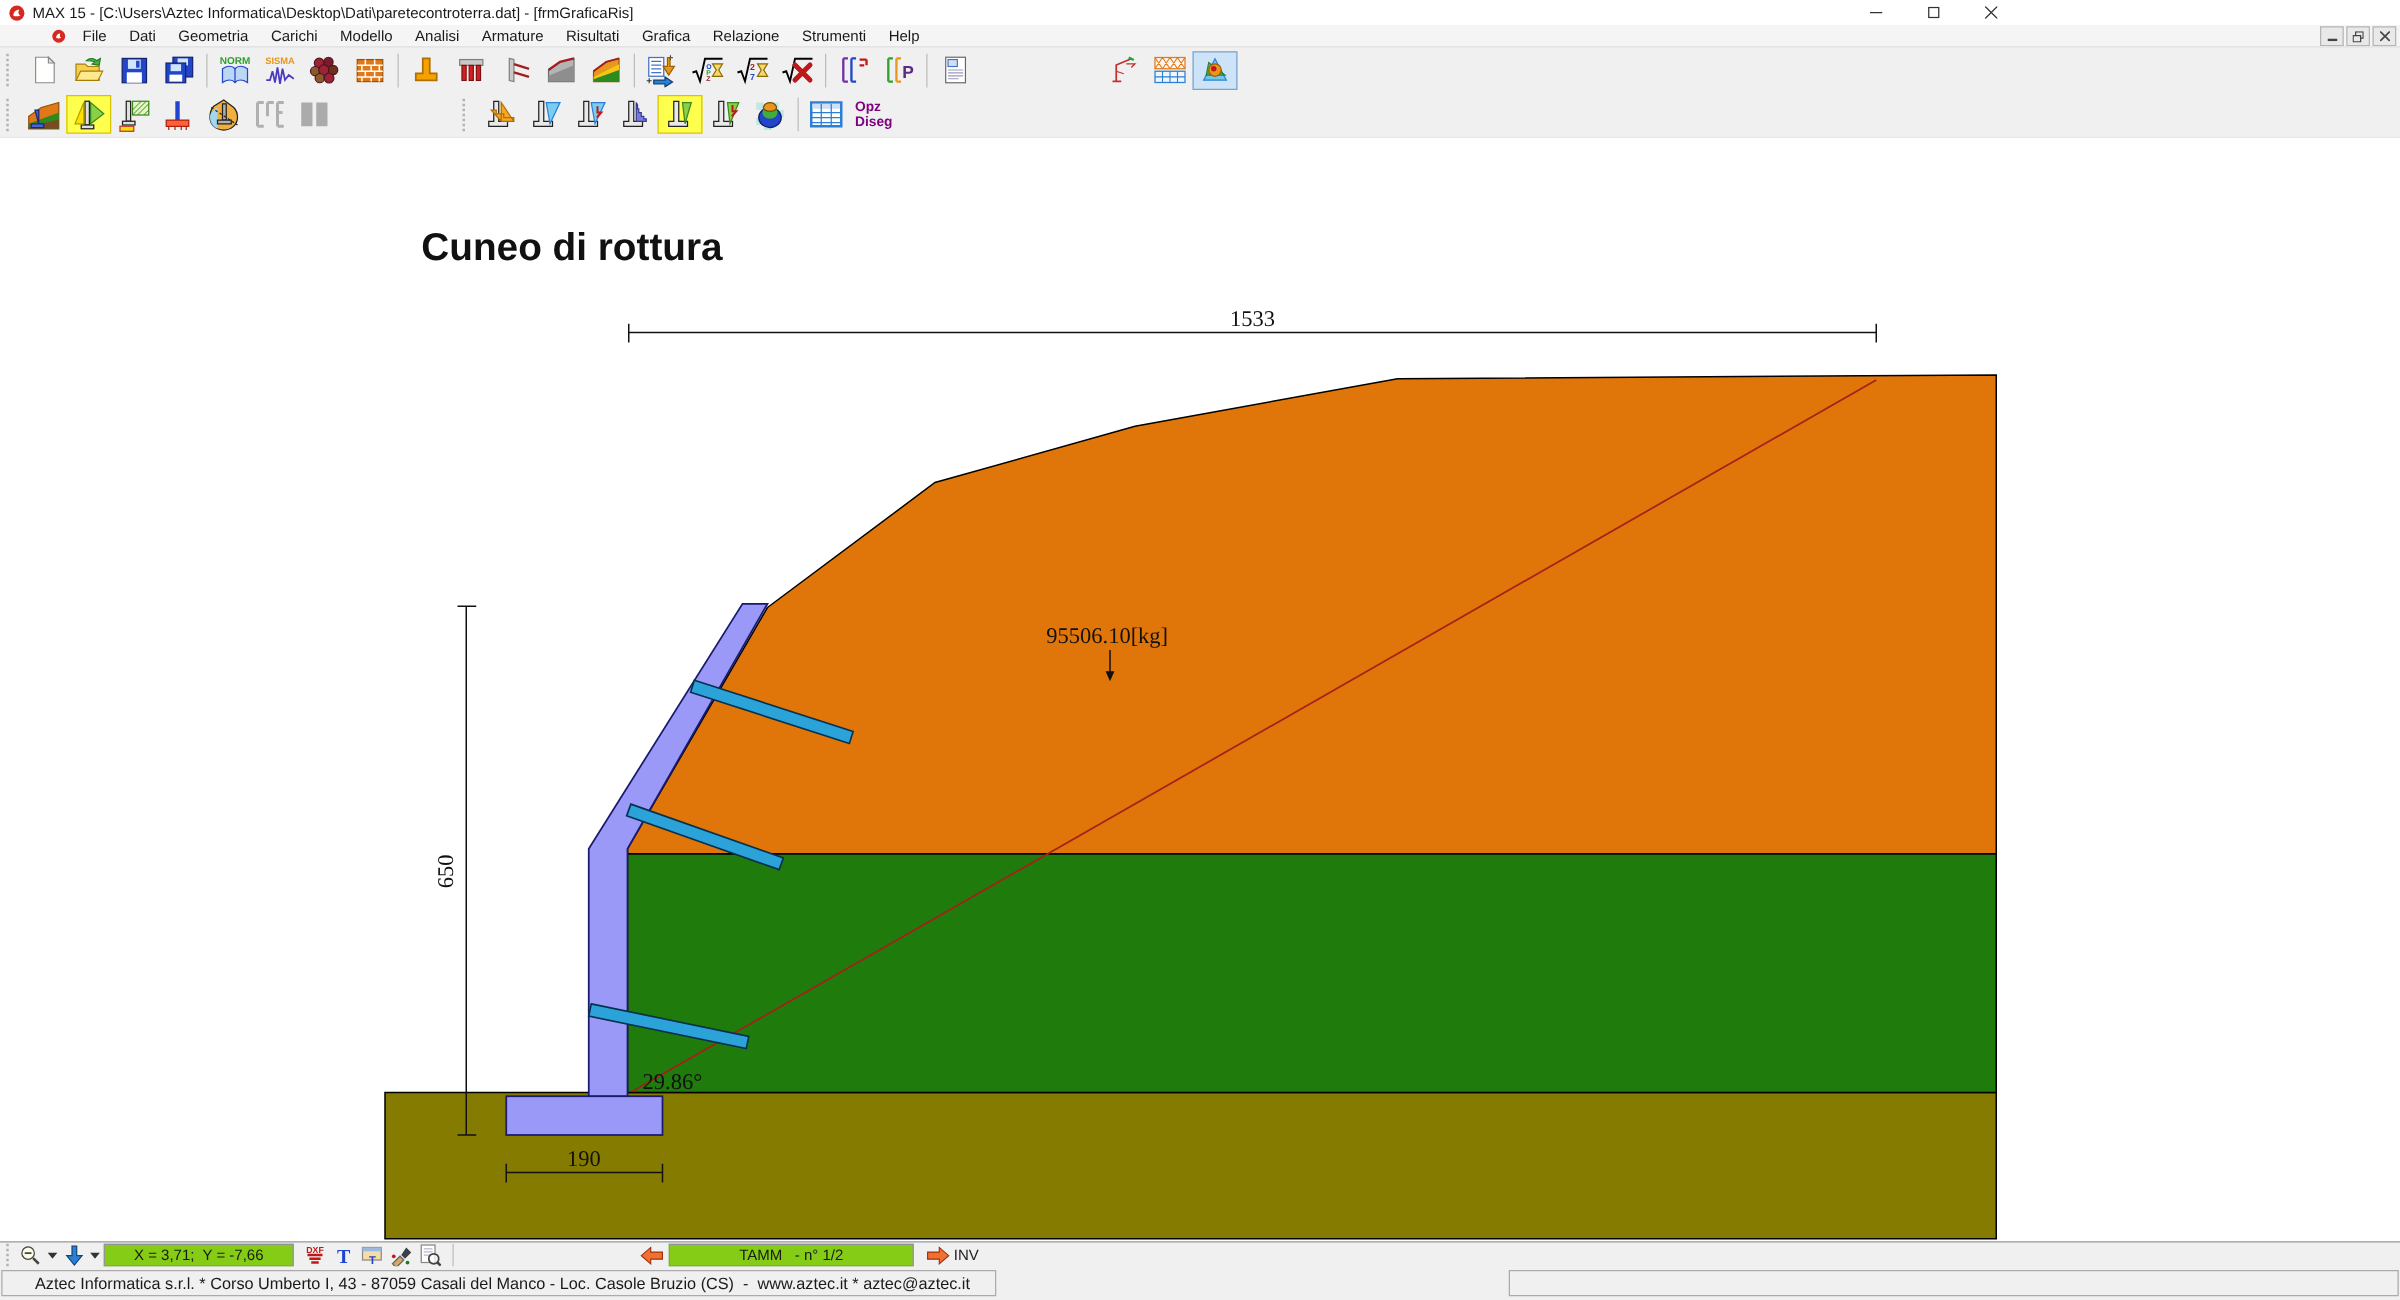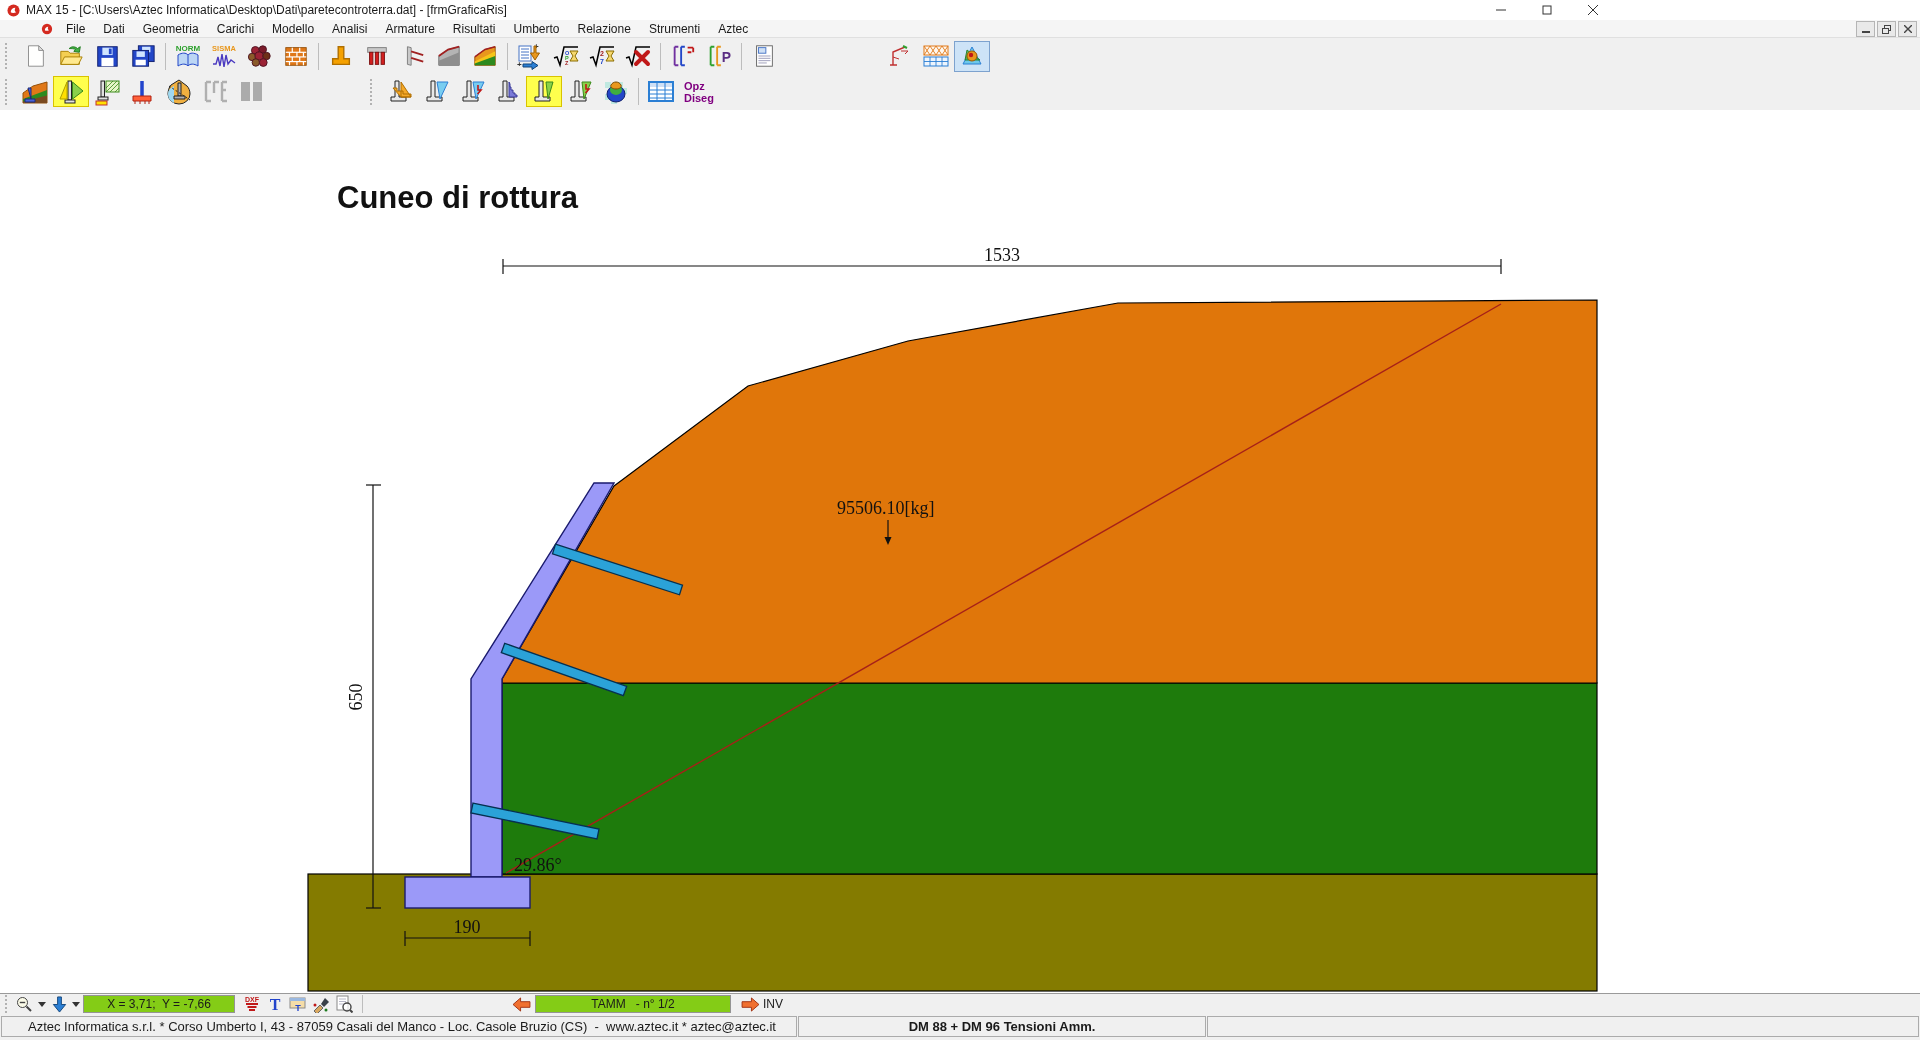--- a/index.html
+++ b/index.html
@@ -78,24 +78,24 @@
         <path d="M4.5 8.5c0-2.5 1.7-4 4-4-.8 1.6-.8 3.2.8 4-1.6.8-4 .8-4.8 0z" fill="#fff"></path>
     </svg>
     <span class="menu-item">File</span>
     <span class="menu-item">Dati</span>
     <span class="menu-item">Geometria</span>
     <span class="menu-item">Carichi</span>
     <span class="menu-item">Modello</span>
     <span class="menu-item">Analisi</span>
     <span class="menu-item">Armature</span>
     <span class="menu-item">Risultati</span>
-    <span class="menu-item">Umberto</span>
+    <span class="menu-item">Grafica</span>
     <span class="menu-item">Relazione</span>
     <span class="menu-item">Strumenti</span>
-    <span class="menu-item">Aztec</span>
+    <span class="menu-item">Help</span>
   </div>
   <div class="mdi-controls">
     <div class="mdi-btn">
         <svg width="8" height="8" viewBox="0 0 8 8">
           <line x1="0" y1="7" x2="8" y2="7" stroke="#444" stroke-width="2"></line>
         </svg>
       </div>
     <div class="mdi-btn">
         <svg width="9" height="9" viewBox="0 0 9 9">
           <rect x="2.5" y="0.5" width="6" height="5" fill="none" stroke="#444"></rect>
@@ -560,17 +560,16 @@
     <div class="abs" style="left:739px;width:22px">
       <svg width="19" height="15" viewBox="0 0 20 16">
           <path d="M1 5v6h10v4l8-7-8-7v4z" fill="#f07030" stroke="#a03010"></path>
         </svg>
     </div>
     <div class="abs" style="left:763px;width:30px;justify-content:flex-start">INV</div>
   </div>
 
   <div id="bottom">
     <div class="panel" style="left:1px;width:796px;padding-left:26px">Aztec Informatica s.r.l. * Corso Umberto I, 43 - 87059 Casali del Manco - Loc. Casole Bruzio (CS)  -  www.aztec.it * aztec@aztec.it</div>
-    <div class="panel" style="left:798px;width:408px;justify-content:center;font-weight:bold">DM 88 + DM 96 Tensioni Amm.</div>
     <div class="panel" style="left:1207px;width:712px"></div>
   </div>
 
 </div>
 
 </body></html>

